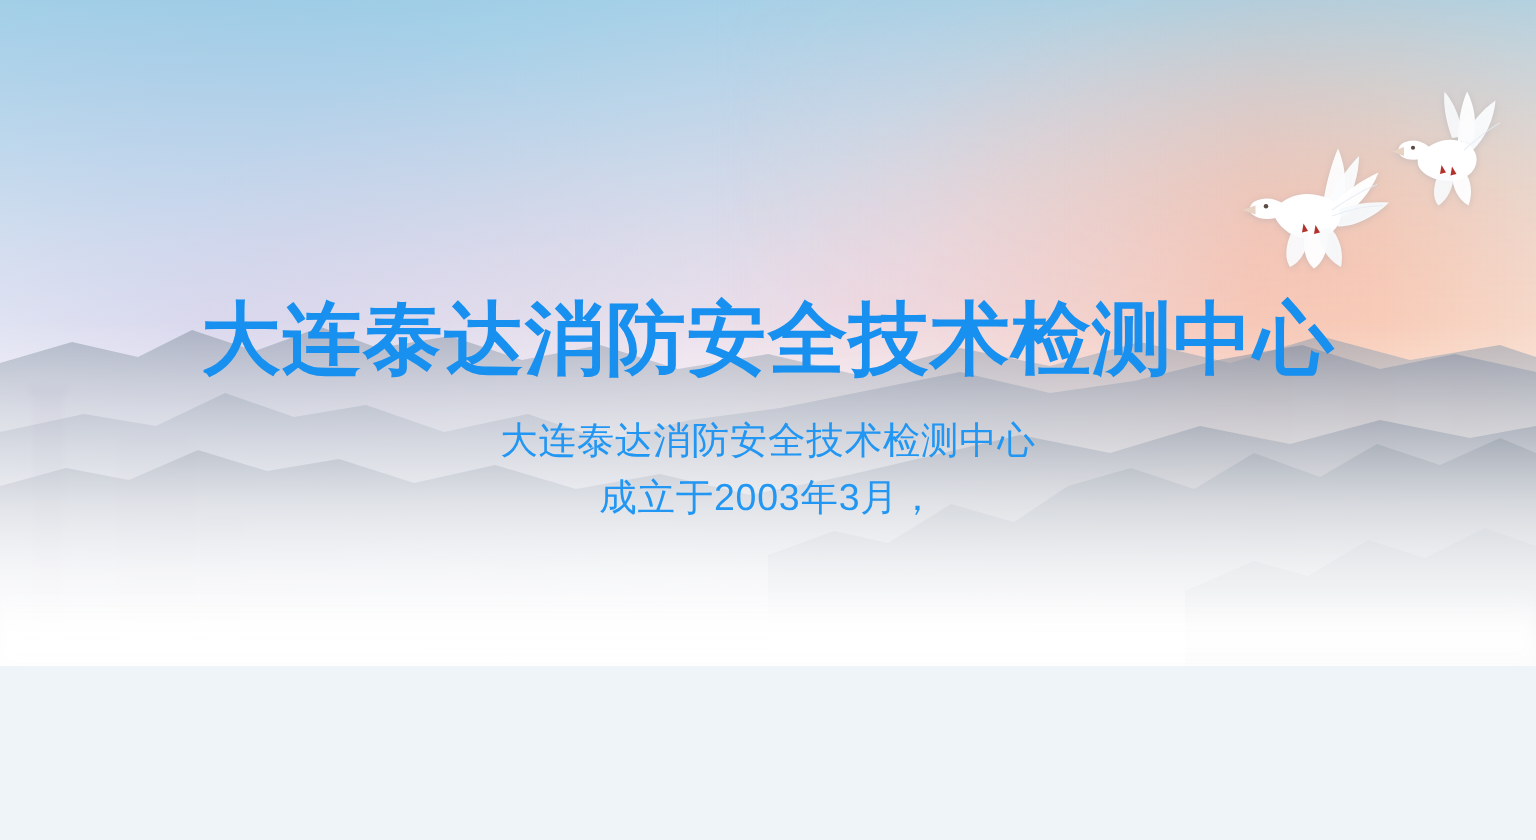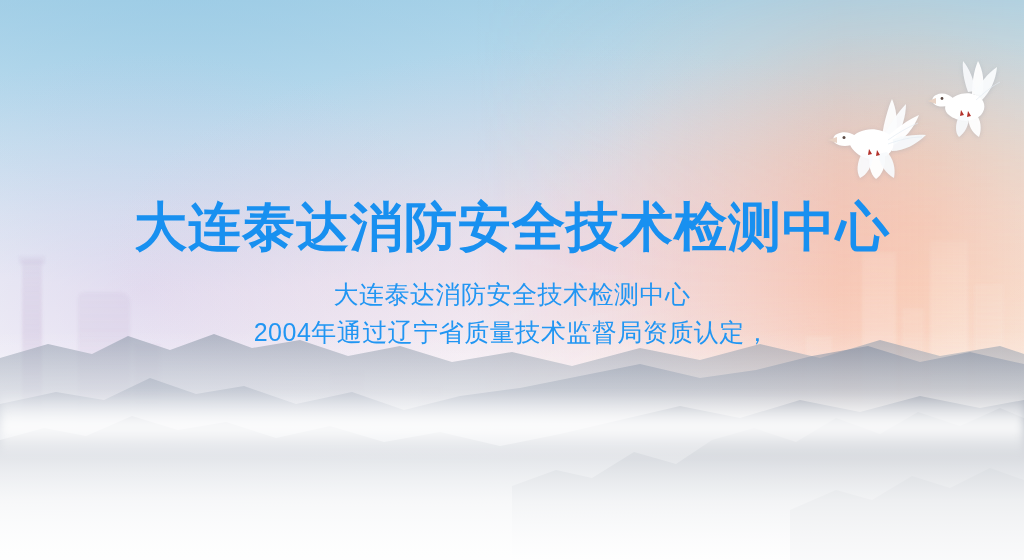--- a/index.html
+++ b/index.html
@@ -2,21 +2,21 @@
 <html><head>
 <meta charset="utf-8">
 <style>
   html,body{margin:0;padding:0;}
   body{
     width:1024px;height:560px;overflow:hidden;
     font-family:"Liberation Sans","DejaVu Sans",sans-serif;
     background:#eef4f8;
   }
   #banner{
-    position:relative;width:1024px;height:560px;overflow:hidden;
+    position:relative;width:1024px;height:444px;overflow:hidden;
     background:#000000;
   }
 
   
   .layer{position:absolute;inset:0;pointer-events:none;}
 
   #sky-base{
     background:linear-gradient(to bottom,
       #a8d2e8 0%,
       #bcdcee 14%,
@@ -218,16 +218,16 @@
       <path d="M33,52 l3,5 l-4,1 z" fill="#b3322c"></path>
       <path d="M40,53 l3,5 l-4,1 z" fill="#b3322c"></path>
       <path d="M48,42 C56,35 64,28 72,24" stroke="#e3ebf2" stroke-width="0.8" fill="none" opacity="0.8"></path>
     </svg>
   </div>
 
   <h1 id="title">大连泰达消防安全技术检测中心</h1>
 
   <div id="body-text">
     <span class="ln">大连泰达消防安全技术检测中心</span>
-    <span class="ln">2004年通过辽宁省质量技术监督局资质认定，</span>
+    <span class="ln">成立于2003年3月，</span>
   </div>
 
 </div>
 
 </body></html>

